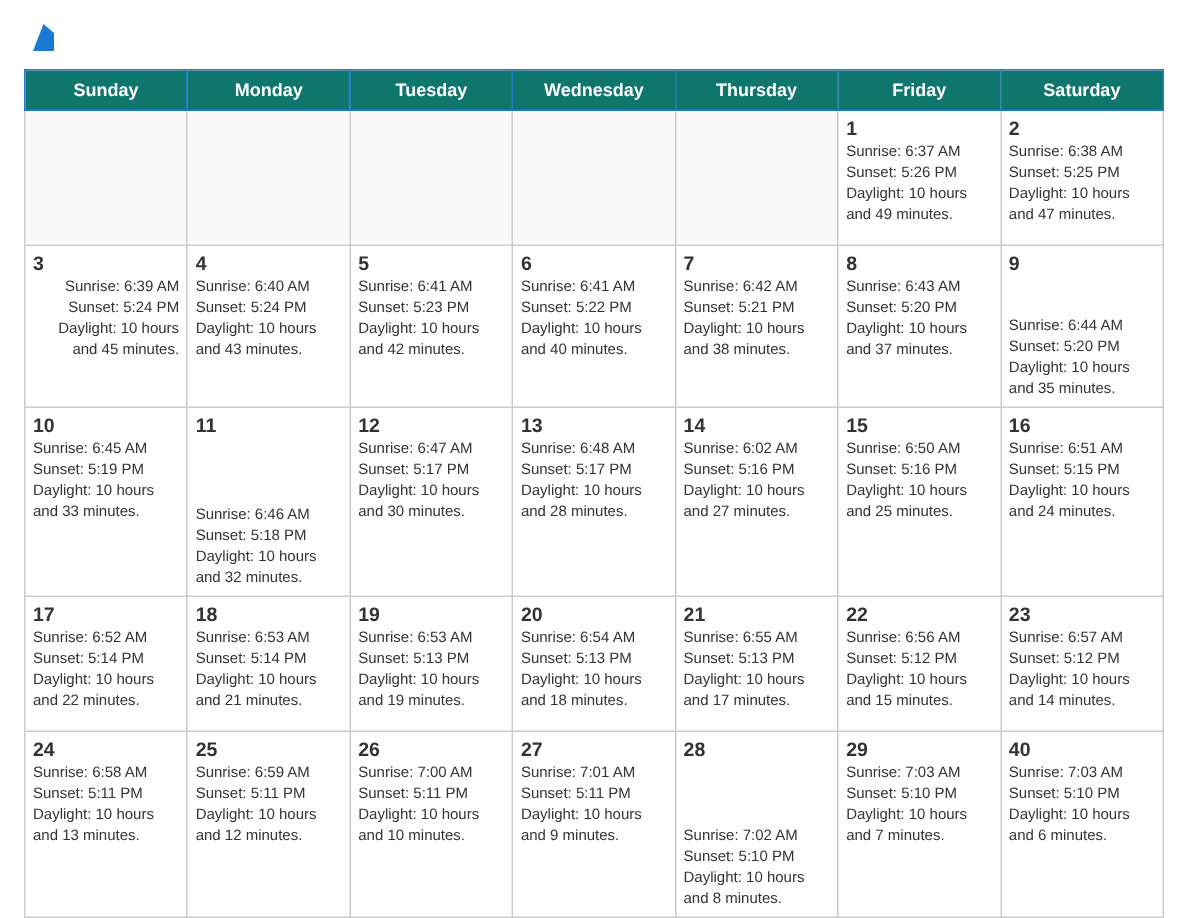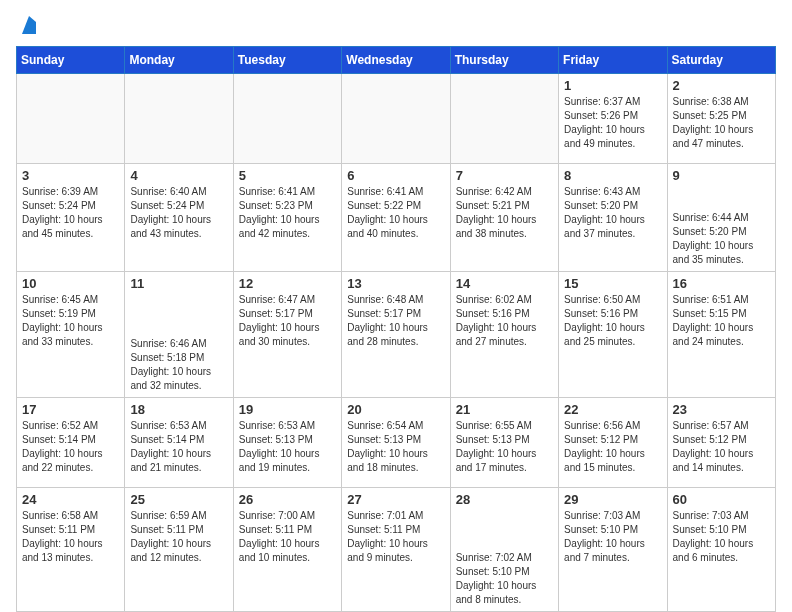--- a/index.html
+++ b/index.html
@@ -32,26 +32,26 @@
     .location-subtitle {
       font-size: 16px;
       color: #555;
     }
     .calendar-table {
       width: 100%;
       border-collapse: collapse;
       table-layout: fixed;
     }
     .calendar-table th {
-      background-color: #1d4ed8;
+      background-color: #0f766e;
       color: #fff;
       font-size: 12px;
       font-weight: bold;
       padding: 6px 4px;
-      text-align: left;
+      text-align: center;
       border: 1px solid #2679c5;
     }
     .calendar-table td {
       border: 1px solid #ccc;
       vertical-align: top;
       padding: 4px 5px;
       font-size: 10px;
       color: #333;
       height: 90px;
       background: #fff;
@@ -135,21 +135,21 @@
           <span class="day-number">2</span>
           <div class="day-info" style="white-space: pre-line;">Sunrise: 6:38 AM
 Sunset: 5:25 PM
 Daylight: 10 hours
 and 47 minutes.</div>
         </td>
       </tr>
       <tr>
         <td>
           <span class="day-number">3</span>
-          <div class="day-info" style="white-space: pre-line;">Sunrise: 6:39 AM
+          <div class="day-info" style="white-space: pre-line; text-align: right;">Sunrise: 6:39 AM
 Sunset: 5:24 PM
 Daylight: 10 hours
 and 45 minutes.</div>
         </td>
         <td>
           <span class="day-number">4</span>
           <div class="day-info" style="white-space: pre-line;">Sunrise: 6:40 AM
 Sunset: 5:24 PM
 Daylight: 10 hours
 and 43 minutes.</div>
@@ -329,21 +329,21 @@
 and 8 minutes.</div>
         </td>
         <td>
           <span class="day-number">29</span>
           <div class="day-info" style="white-space: pre-line;">Sunrise: 7:03 AM
 Sunset: 5:10 PM
 Daylight: 10 hours
 and 7 minutes.</div>
         </td>
         <td>
-          <span class="day-number">60</span>
+          <span class="day-number">40</span>
           <div class="day-info" style="white-space: pre-line;">Sunrise: 7:03 AM
 Sunset: 5:10 PM
 Daylight: 10 hours
 and 6 minutes.</div>
         </td>
       </tr>
     </tbody>
 </table>
 
 </body></html>

